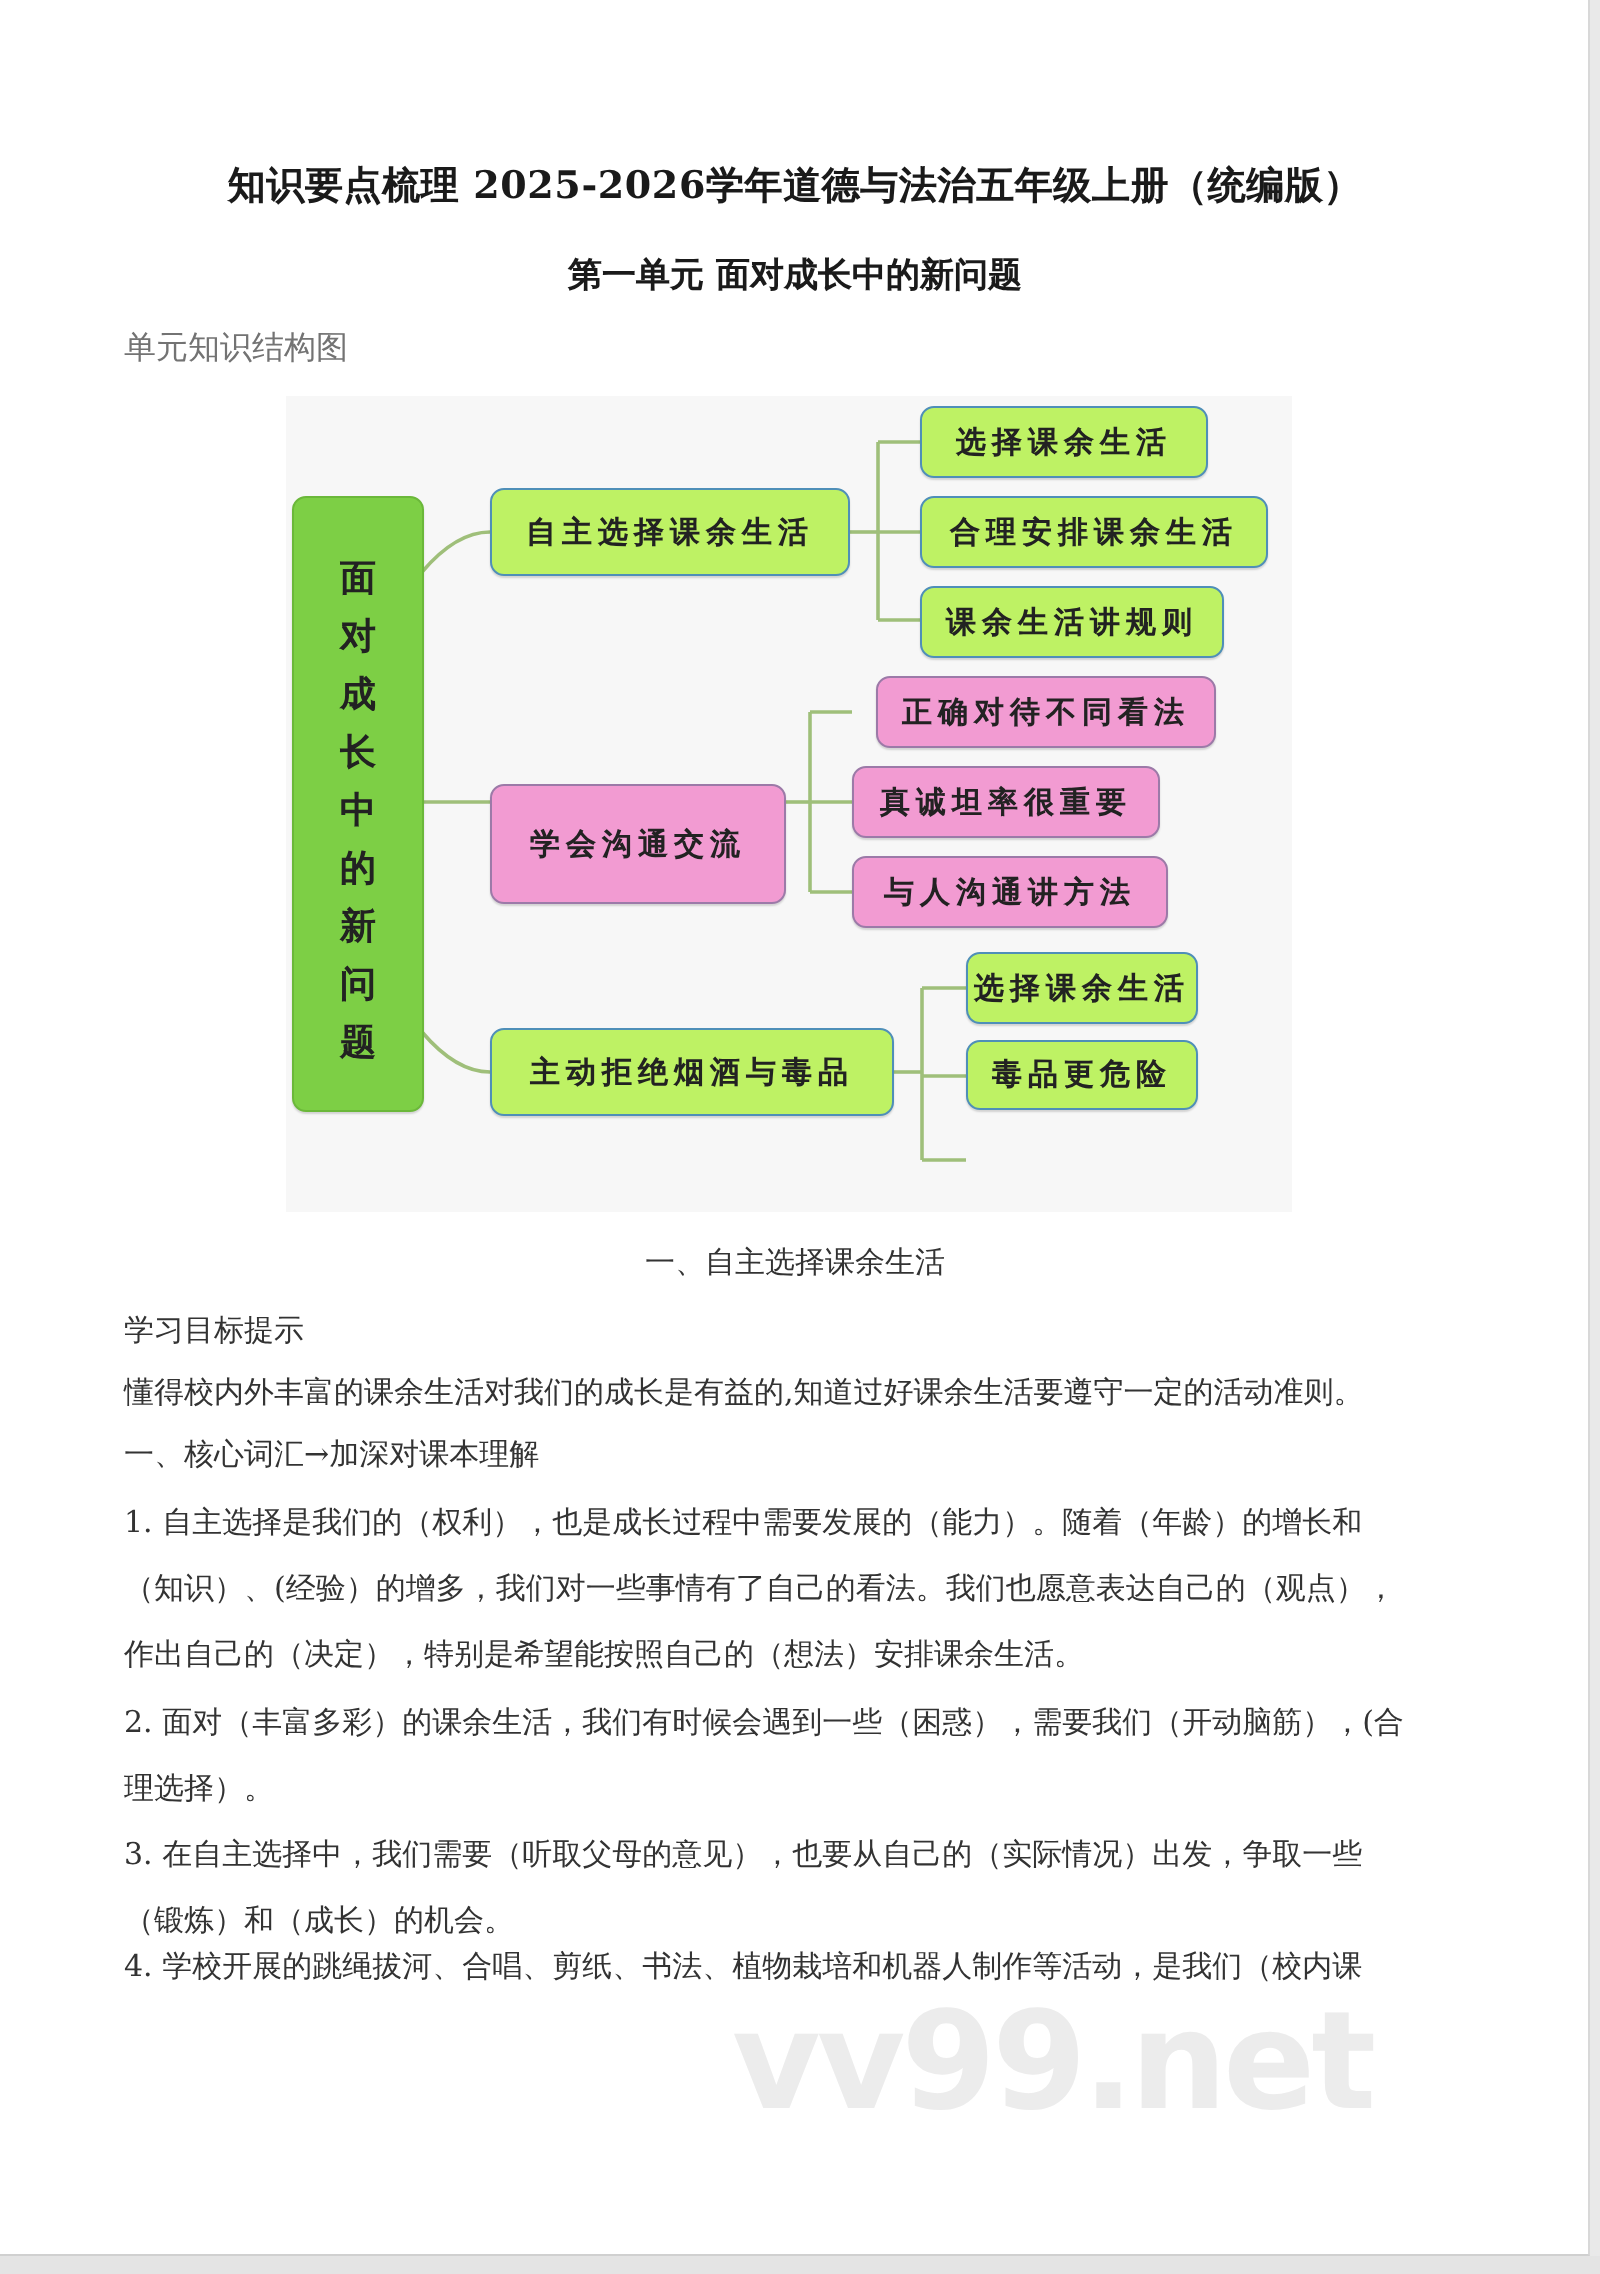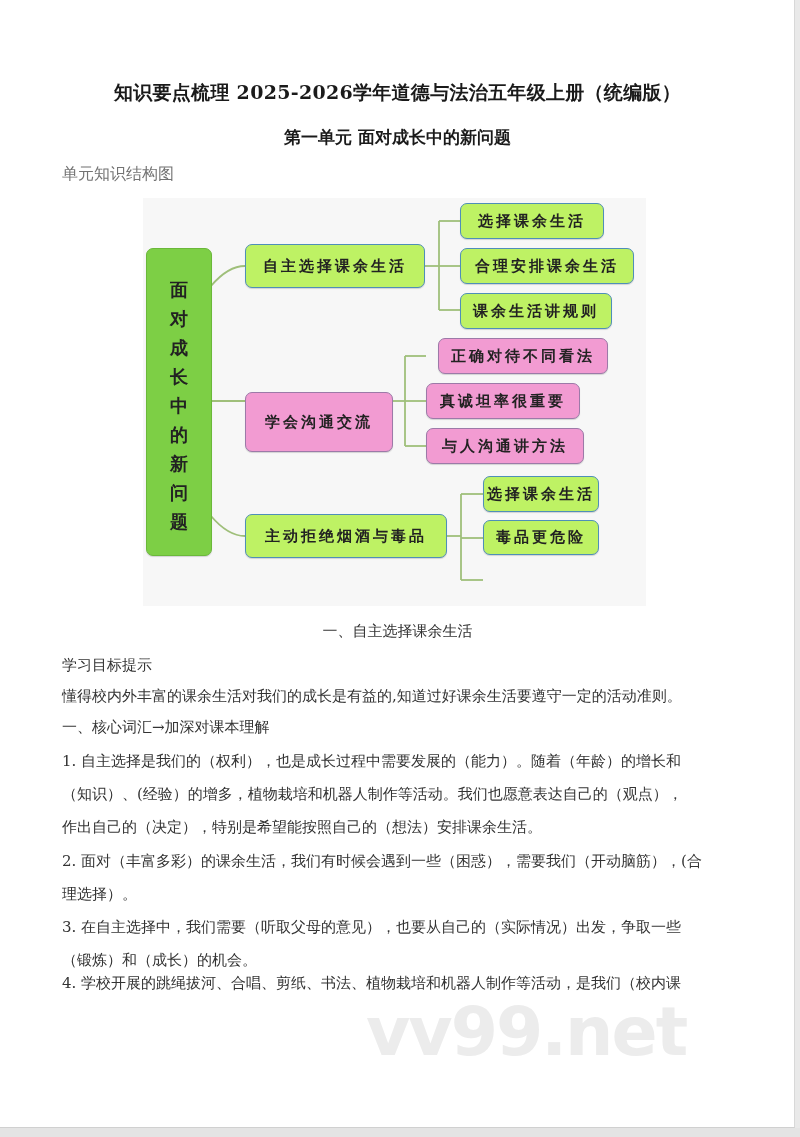--- a/index.html
+++ b/index.html
@@ -114,21 +114,21 @@
     <div class="node cyan" style="left:102px; top:316px; width:202px; height:44px;">主动拒绝烟酒与毒品</div>
     <div class="node cyan" style="left:340px; top:278px; width:116px; height:36px;">选择课余生活</div>
     <div class="node cyan" style="left:340px; top:322px; width:116px; height:35px;">毒品更危险</div>
   </div>
 
   <div class="center-heading">一、自主选择课余生活</div>
   <div class="para" style="top:650px;">学习目标提示</div>
   <div class="para" style="top:681px; width:720px;">懂得校内外丰富的课余生活对我们的成长是有益的,知道过好课余生活要遵守一定的活动准则。</div>
   <div class="para" style="top:712px;">一、核心词汇→加深对课本理解</div>
   <div class="para" style="top:746px;">1. 自主选择是我们的（权利），也是成长过程中需要发展的（能力）。随着（年龄）的增长和</div>
-  <div class="para" style="top:779px;">（知识）、(经验）的增多，植物栽培和机器人制作等活动。我们也愿意表达自己的（观点），</div>
+  <div class="para" style="top:779px;">（知识）、(经验）的增多，我们对一些事情有了自己的看法。我们也愿意表达自己的（观点），</div>
   <div class="para" style="top:812px;">作出自己的（决定），特别是希望能按照自己的（想法）安排课余生活。</div>
   <div class="para" style="top:846px;">2. 面对（丰富多彩）的课余生活，我们有时候会遇到一些（困惑），需要我们（开动脑筋），(合</div>
   <div class="para" style="top:879px;">理选择）。</div>
   <div class="para" style="top:912px;">3. 在自主选择中，我们需要（听取父母的意见），也要从自己的（实际情况）出发，争取一些</div>
   <div class="para" style="top:945px;">（锻炼）和（成长）的机会。</div>
   <div class="para" style="top:968px;">4. 学校开展的跳绳拔河、合唱、剪纸、书法、植物栽培和机器人制作等活动，是我们（校内课</div>
 
   <div class="watermark">vv99.net</div>
 </div>
 <div class="bottom-strip"></div>

